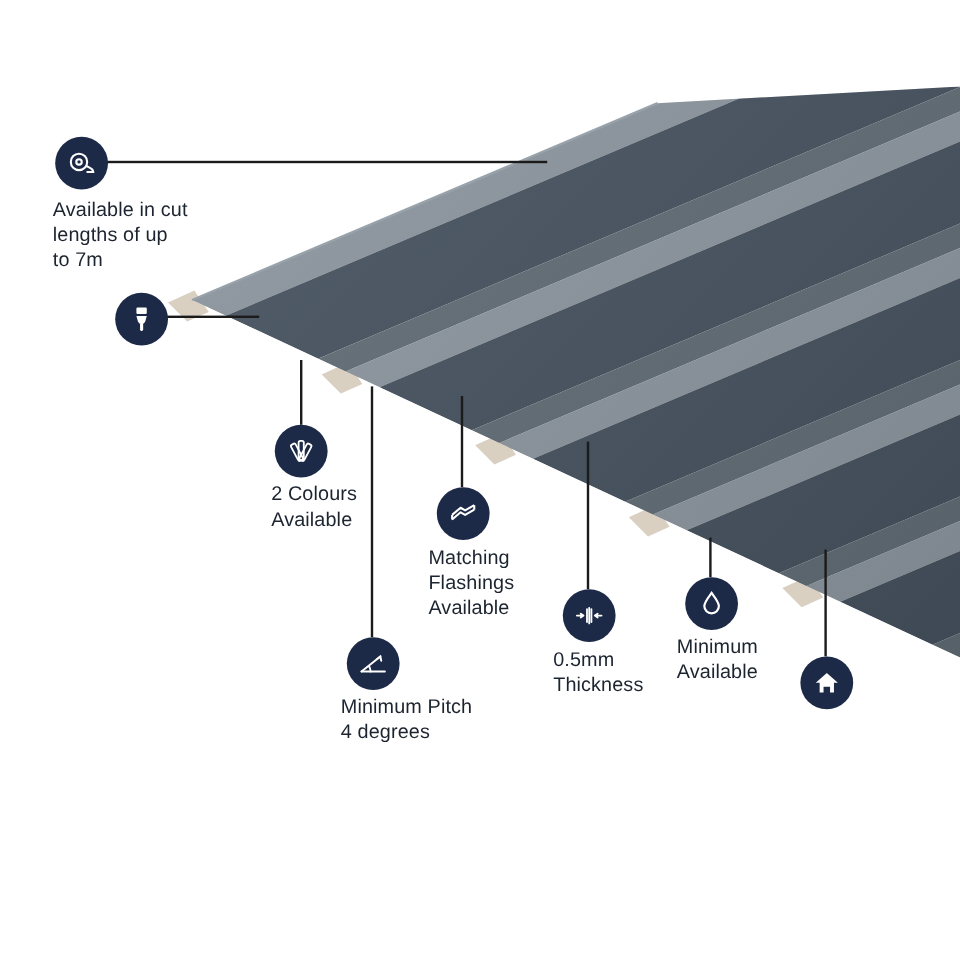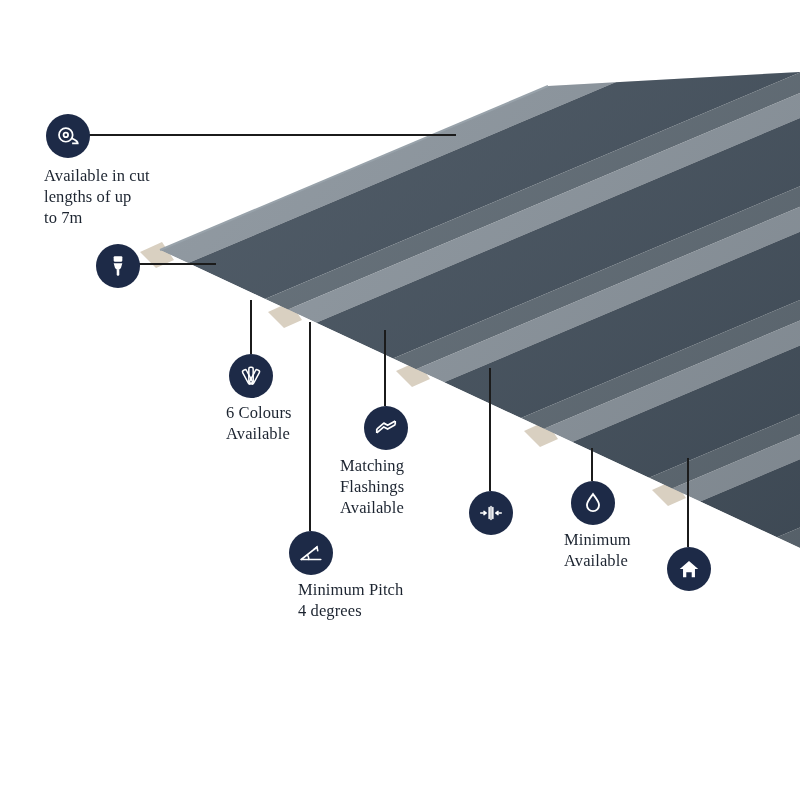--- a/index.html
+++ b/index.html
@@ -1,18 +1,18 @@
 <!DOCTYPE html>
 <html><head>
 <meta charset="utf-8">
 <style>
   html,body { margin:0; padding:0; background:#ffffff; }
   .canvas {
     position:relative; width:800px; height:800px; background:#ffffff;
-    font-family:Liberation Serif, serif; overflow:hidden;
+    font-family:Liberation Sans, sans-serif; overflow:hidden;
   }
   .sheet { position:absolute; left:0; top:0; }
   .icon-circle {
     position:absolute; width:44px; height:44px; border-radius:50%;
     background:#1d2a47; display:flex; align-items:center; justify-content:center;
     box-sizing:border-box;
   }
   .icon-circle svg { width:26px; height:26px; display:block; }
   .cline { position:absolute; background:#1b1b1b; }
   .cline.h { height:2px; }
@@ -98,55 +98,57 @@
     <svg viewBox="0 0 24 24" fill="none" stroke="#fff" stroke-width="1.4">
       <g transform="rotate(-28 12 19)">
           <rect x="10" y="5" width="4" height="14" rx="1.4"></rect>
         </g>
       <g transform="rotate(28 12 19)">
           <rect x="10" y="5" width="4" height="14" rx="1.4"></rect>
         </g>
       <rect x="10" y="4" width="4" height="15" rx="1.4"></rect>
     </svg>
   </div>
-  <div class="clabel" style="left:226px; top:402px;">6 Colours
+  <div class="clabel" style="left:226px; top:402px;">2 Colours
 Available</div>
 
   <div class="cline v" style="left:384px; top:330px; height:76px;"></div>
   <div class="icon-circle" style="left:364px; top:406px;">
     <svg viewBox="0 0 24 24" fill="none" stroke="#fff" stroke-width="1.6" stroke-linejoin="round">
       <path d="M3.5 13 L10 7.5 L13.5 9.5 L20.5 5.5"></path>
       <path d="M3.5 16.5 L10 11 L13.5 13 L20.5 9"></path>
       <path d="M3.5 13 V16.5 M20.5 5.5 V9"></path>
     </svg>
   </div>
-  <div class="clabel" style="left:340px; top:455px;">Matching
+  <div class="clabel" style="left:357px; top:455px;">Matching
 Flashings
 Available</div>
 
   <div class="cline v" style="left:309px; top:322px; height:209px;"></div>
   <div class="icon-circle" style="left:289px; top:531px;">
     <svg viewBox="0 0 24 24" fill="none" stroke="#fff" stroke-width="1.5" stroke-linecap="round">
       <path d="M3 18 H21"></path>
       <path d="M3 18 L17.5 6.5"></path>
       <path d="M10 18 A7.3 7.3 0 0 0 8.8 14"></path>
       <path d="M14.8 8.6 L17.5 6.5 L18.2 9.8"></path>
     </svg>
   </div>
-  <div class="clabel" style="left:284px; top:579px;margin-left:14px;">Minimum Pitch
+  <div class="clabel" style="left:284px; top:579px;">Minimum Pitch
 4 degrees</div>
 
   <div class="cline v" style="left:489px; top:368px; height:123px;"></div>
   <div class="icon-circle" style="left:469px; top:491px;">
     <svg viewBox="0 0 24 24" fill="none" stroke="#fff" stroke-width="1.4" stroke-linecap="round">
       <path d="M10.3 7 V17 M12 6 V18 M13.7 7 V17"></path>
       <path d="M2.5 12 H7.6 M7.6 12 l-2.1 -1.5 M7.6 12 l-2.1 1.5"></path>
       <path d="M21.5 12 H16.4 M16.4 12 l2.1 -1.5 M16.4 12 l2.1 1.5"></path>
     </svg>
   </div>
+  <div class="clabel" style="left:461px; top:540px;">0.5mm
+Thickness</div>
 
   <div class="cline v" style="left:591px; top:448px; height:33px;"></div>
   <div class="icon-circle" style="left:571px; top:481px;">
     <svg viewBox="0 0 24 24" fill="none" stroke="#fff" stroke-width="1.7">
       <path d="M12 3.8 C14.8 7.6 17.6 10.9 17.6 13.9 a5.6 5.6 0 0 1 -11.2 0 C6.4 10.9 9.2 7.6 12 3.8 Z"></path>
     </svg>
   </div>
   <div class="clabel" style="left:564px; top:529px;">Minimum
 Available</div>
 

